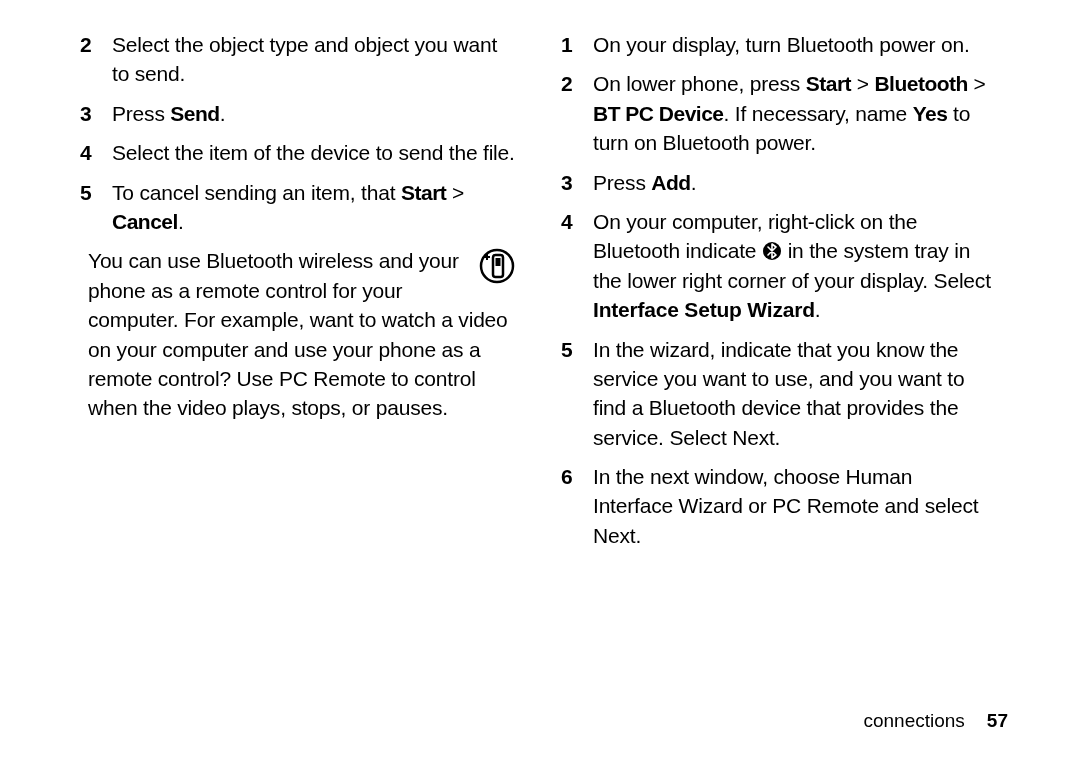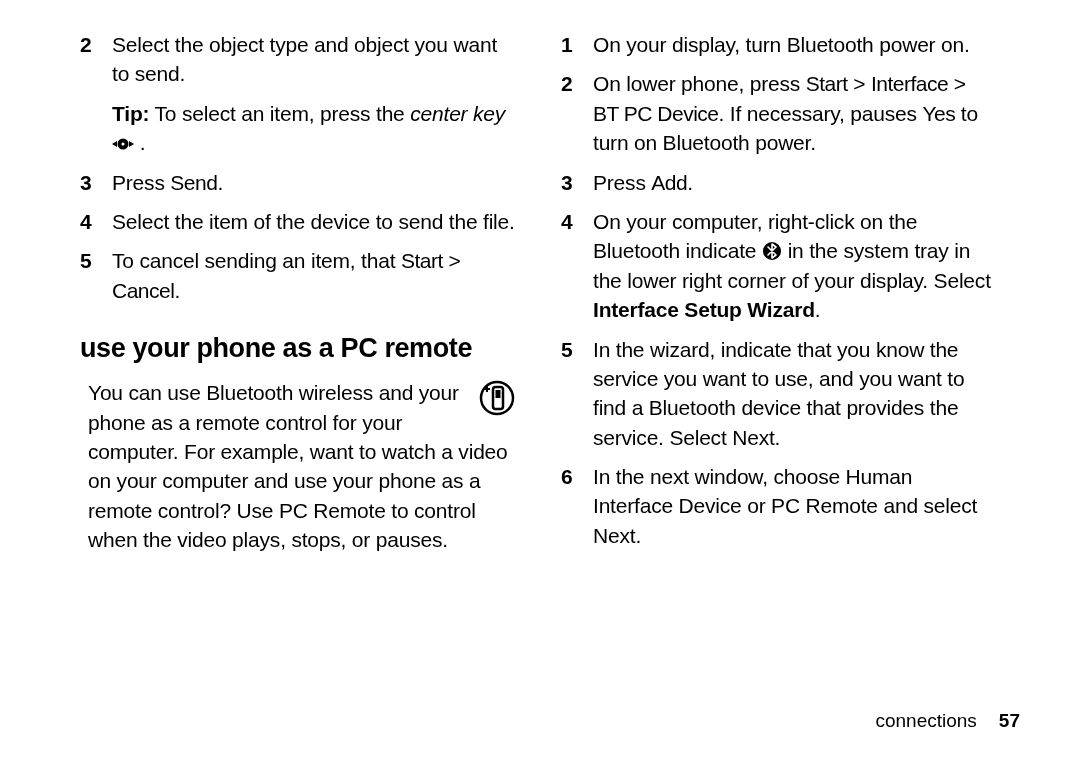--- a/index.html
+++ b/index.html
@@ -42,42 +42,42 @@
     flex: 0 0 32px;
   }
   .body {
     flex: 1;
   }
   .sub {
     margin-top: 10px;
   }
   .bold-cond {
     font-family: "Arial Narrow", Arial, sans-serif;
-    font-weight: normal;
+    font-weight: bold;
     font-stretch: condensed;
     letter-spacing: -0.5px;
     text-align: right;
   }
   .italic {
     font-style: italic;
   }
   .heading {
     font-size: 27px;
     letter-spacing: -0.4px;
     margin: 28px 0 14px 0;
   }
   .para {
     font-size: 21px;
     line-height: 1.4;
     letter-spacing: -0.2px;
     margin: 0 0 10px 8px;
   }
   .footer {
     position: absolute;
-    right: 60px;
+    right: 72px;
     bottom: 32px;
     font-size: 19px;
   }
   .footer .label {
     margin-right: 22px;
   }
   .footer .pg {
     font-weight: bold;
   }
   
@@ -106,31 +106,20 @@
 <div class="page">
   <div class="cols">
 
     <div class="col">
       <ul class="num-list">
 
         <li class="num-item">
           <span class="num">2</span>
           <span class="body">
             <span>Select the object type and object you want to send.</span>
-            <div class="sub">
-              <b>Tip:</b><span> To select an item, press the </span><span class="italic">center key</span>
-              <span class="ck-icon">
-                <svg width="22" height="16" viewBox="0 0 22 16">
-                  <polygon points="0,8 5,5 5,11" fill="#000"></polygon>
-                  <polygon points="22,8 17,5 17,11" fill="#000"></polygon>
-                  <circle cx="11" cy="8" r="5.5" fill="#000"></circle>
-                  <circle cx="11" cy="8" r="1.6" fill="#fff"></circle>
-                </svg>
-              </span><span> .</span>
-            </div>
           </span>
         </li>
 
         <li class="num-item">
           <span class="num">3</span>
           <span class="body">
             <span>Press </span><span class="bold-cond">Send</span><span>.</span>
           </span>
         </li>
 
@@ -140,21 +129,20 @@
         </li>
 
         <li class="num-item">
           <span class="num">5</span>
           <span class="body">
             <span>To cancel sending an item, that </span><span class="bold-cond">Start</span><span> &gt; </span><span class="bold-cond">Cancel</span><span>.</span>
           </span>
         </li>
       </ul>
 
-      <h2 class="heading">use your phone as a PC remote</h2>
 
       <p class="para">
         <span class="feat-icon">
           <svg width="36" height="36" viewBox="0 0 36 36">
             <circle cx="18" cy="18" r="16" fill="none" stroke="#000" stroke-width="2.5"></circle>
             <rect x="14" y="7" width="10" height="22" rx="2.5" fill="none" stroke="#000" stroke-width="2.5"></rect>
             <rect x="16.5" y="10" width="5" height="8" fill="#000"></rect>
             <g stroke="#000" stroke-width="2" fill="none">
               <line x1="8" y1="6" x2="8" y2="12"></line>
               <line x1="5" y1="9" x2="11" y2="9"></line>
@@ -169,21 +157,21 @@
       <ul class="num-list">
 
         <li class="num-item">
           <span class="num">1</span>
           <span class="body">On your display, turn Bluetooth power on.</span>
         </li>
 
         <li class="num-item">
           <span class="num">2</span>
           <span class="body">
-            <span>On lower phone, press </span><span class="bold-cond">Start</span><span> &gt; </span><span class="bold-cond">Interface</span><span> &gt; </span><span class="bold-cond">BT PC Device</span><span>. If necessary, pauses </span><span class="bold-cond">Yes</span><span> to turn on Bluetooth power.</span>
+            <span>On lower phone, press </span><span class="bold-cond">Start</span><span> &gt; </span><span class="bold-cond">Bluetooth</span><span> &gt; </span><span class="bold-cond">BT PC Device</span><span>. If necessary, name </span><span class="bold-cond">Yes</span><span> to turn on Bluetooth power.</span>
           </span>
         </li>
 
         <li class="num-item">
           <span class="num">3</span>
           <span class="body">
             <span>Press </span><span class="bold-cond">Add</span><span>.</span>
           </span>
         </li>
 
@@ -199,21 +187,21 @@
           </span>
         </li>
 
         <li class="num-item">
           <span class="num">5</span>
           <span class="body">In the wizard, indicate that you know the service you want to use, and you want to find a Bluetooth device that provides the service. Select Next.</span>
         </li>
 
         <li class="num-item">
           <span class="num">6</span>
-          <span class="body">In the next window, choose Human Interface Device or PC Remote and select Next.</span>
+          <span class="body">In the next window, choose Human Interface Wizard or PC Remote and select Next.</span>
         </li>
 
       </ul>
     </div>
   </div>
 
   <div class="footer">
     <span class="label">connections</span><span class="pg">57</span>
   </div>
 </div>

